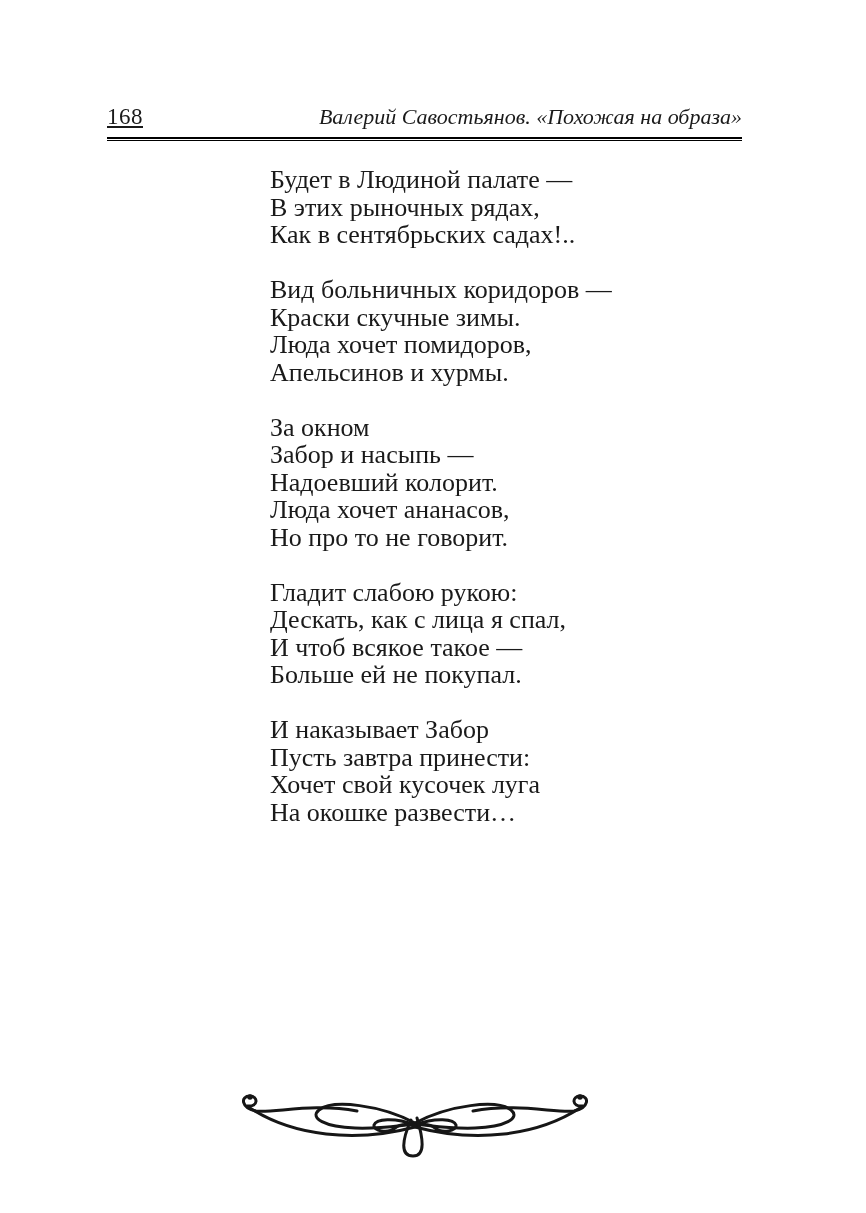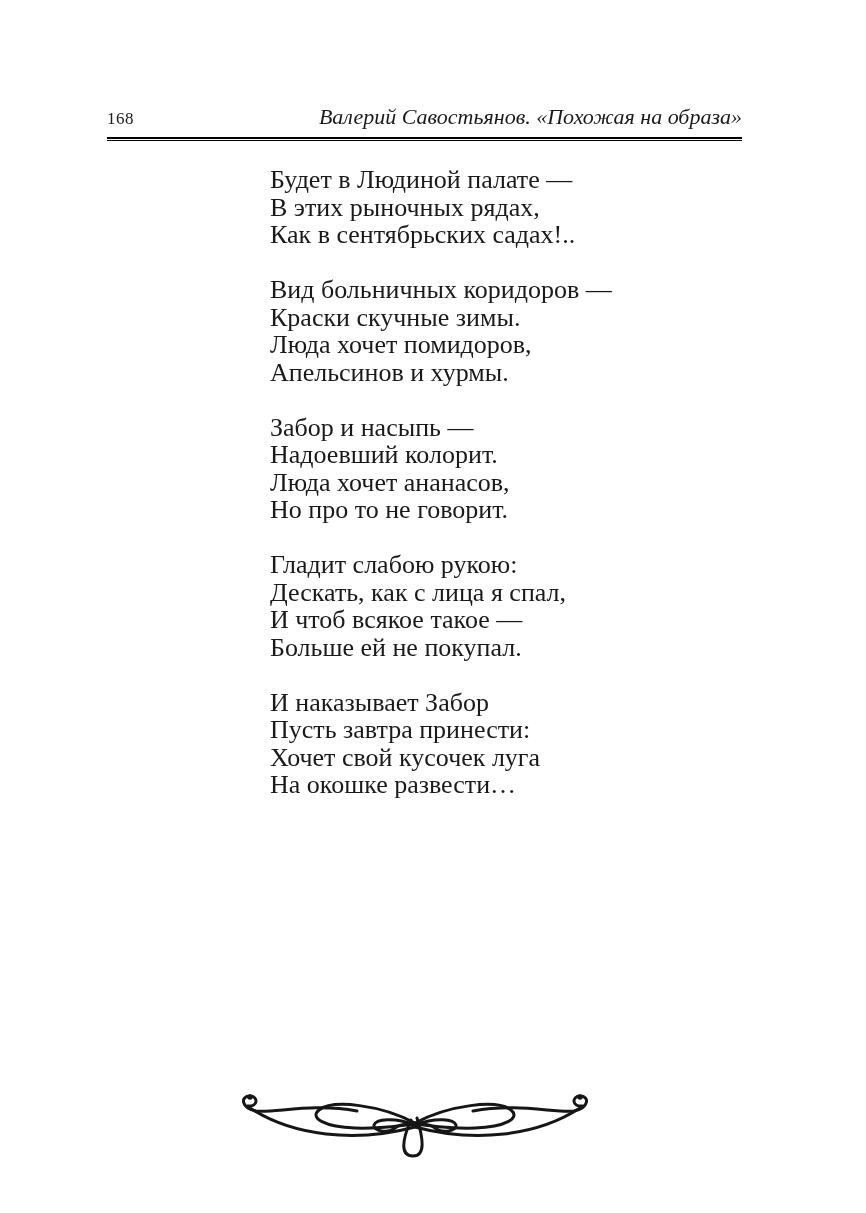--- a/index.html
+++ b/index.html
@@ -21,22 +21,23 @@
     left: 107px;
     top: 104px;
     width: 635px;
   }
   .header-row {
     display: flex;
     justify-content: space-between;
     align-items: baseline;
   }
   .page-number {
-    font-size: 17px;
+    font-size: 23px;
     letter-spacing: 0.5px;
+    text-decoration: underline;
   }
   .running-title {
     font-size: 22px;
     font-style: italic;
   }
   .header-rule {
     margin-top: 7px;
     height: 1px;
     border-top: 2px solid #000000;
     border-bottom: 1px solid #000000;
@@ -84,20 +85,21 @@
       <div>В этих рыночных рядах,</div>
       <div>Как в сентябрьских садах!..</div>
     </div>
     <div class="stanza">
       <div>Вид больничных коридоров —</div>
       <div>Краски скучные зимы.</div>
       <div>Люда хочет помидоров,</div>
       <div>Апельсинов и хурмы.</div>
     </div>
     <div class="stanza">
+      <div>За окном</div>
       <div>Забор и насыпь —</div>
       <div>Надоевший колорит.</div>
       <div>Люда хочет ананасов,</div>
       <div>Но про то не говорит.</div>
     </div>
     <div class="stanza">
       <div>Гладит слабою рукою:</div>
       <div>Дескать, как с лица я спал,</div>
       <div>И чтоб всякое такое —</div>
       <div>Больше ей не покупал.</div>

